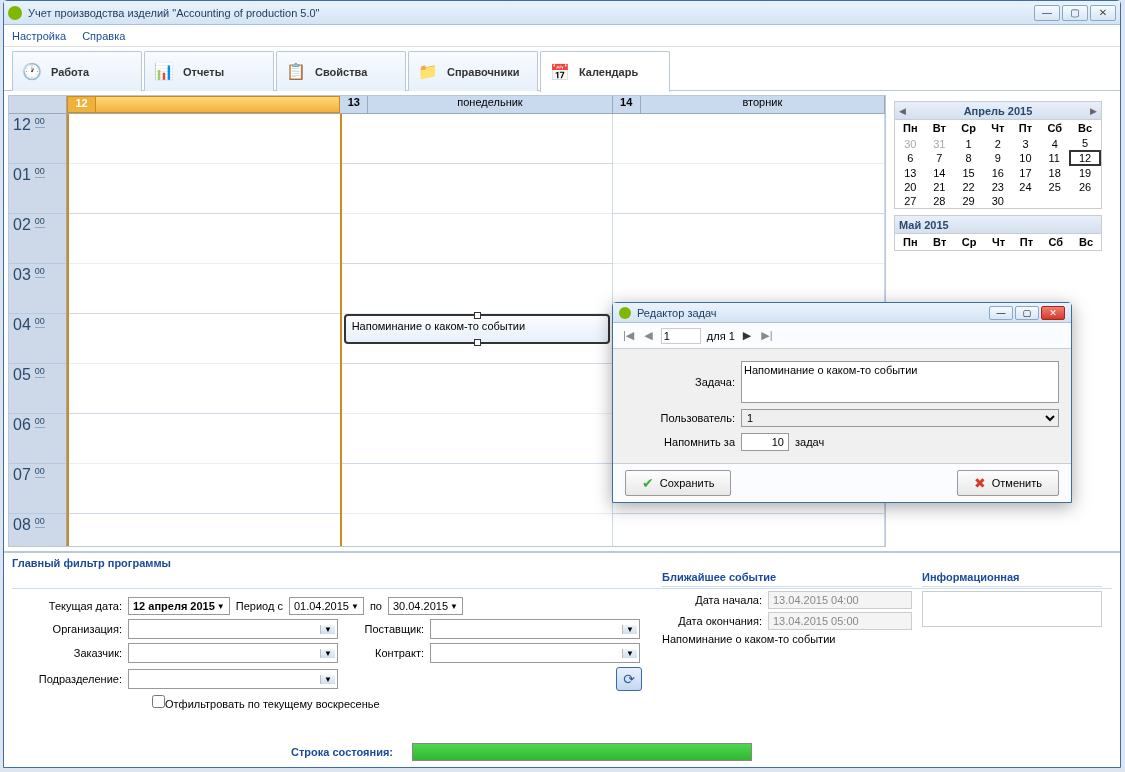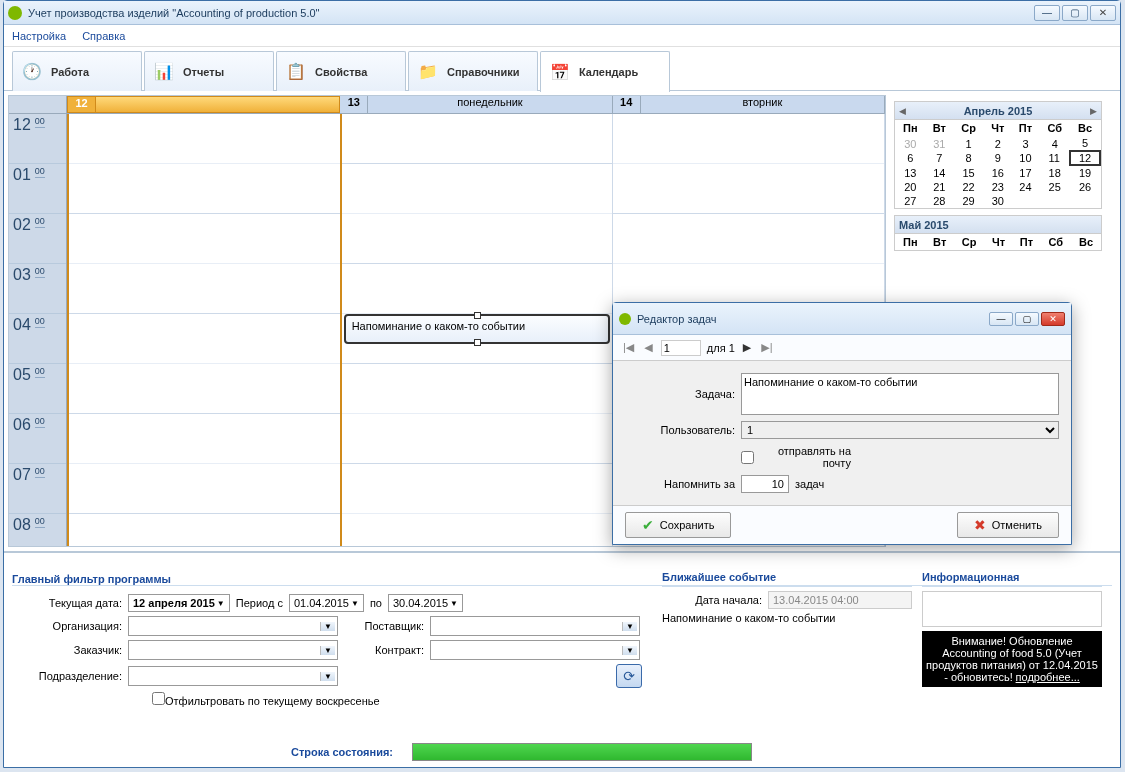--- a/index.html
+++ b/index.html
@@ -51,21 +51,21 @@
 .month-h .nav { cursor: pointer; color: #666; font-size: 9px; }
 .month-h .t { font-weight: bold; color: #2a4a6c; }
 .month table { width: 100%; border-collapse: collapse; }
 .month th, .month td { text-align: center; padding: 1px 0; font-size: 11px; }
 .month th { font-weight: bold; padding: 2px 0; }
 .month td { cursor: pointer; }
 .month td.dim { color: #aaa; }
 .month td.sel { border: 2px solid #333; padding: 0; }
 
 .bottom { border-top: 2px solid #b8c8d8; padding: 4px 8px; display: flex; flex-direction: column; gap: 4px; }
-.filter-title { color: #1a4a9c; font-weight: bold; border-bottom: 1px solid #cde; padding-bottom: 0; margin-top: 16px; }
+.filter-title { color: #1a4a9c; font-weight: bold; border-bottom: 1px solid #cde; padding-bottom: 19px; }
 .filter-row { display: flex; align-items: center; gap: 6px; margin-top: 4px; }
 .filter-row label { text-align: right; display: inline-block; }
 .datebox { border: 1px solid #999; padding: 2px 4px; background: #fff; display: inline-flex; align-items: center; gap: 2px; font-size: 14px; }
 .datebox .dd { cursor: pointer; font-size: 8px; }
 .combo { border: 1px solid #999; background: #fff; height: 20px; padding: 0 2px; display: inline-flex; align-items: center; }
 .combo .dd { margin-left: auto; background: linear-gradient(#f0f6fc,#d0deee); border-left: 1px solid #bbb; padding: 0 3px; font-size: 8px; cursor: pointer; }
 .chk { display: inline-flex; align-items: center; gap: 4px; }
 .chk input { width: 13px; height: 13px; }
 
 .side-panels { position: absolute; right: 18px; top: 570px; width: 440px; display: flex; gap: 10px; }
@@ -77,21 +77,21 @@
 .info-box a { color: #fff; text-decoration: underline; }
 
 .statusbar { position: absolute; bottom: 6px; left: 8px; right: 8px; display: flex; align-items: center; gap: 19px; }
 .statusbar .lbl { color: #1a4a9c; font-weight: bold; }
 .progress { width: 340px; height: 18px; border: 1px solid #888; background: linear-gradient(#4fd64f,#2fb82f); }
 
 .refresh-btn { width: 26px; height: 24px; border: 1px solid #3a6aaa; background: linear-gradient(#e8f0fc,#c4d8f0); border-radius: 3px; display: inline-flex; align-items: center; justify-content: center; font-size: 14px; color: #2a5a9a; cursor: pointer; }
 
 
 .dialog { position: absolute; left: 612px; top: 302px; width: 460px; background: #f0f0f0; border: 1px solid #3b6ea5; border-radius: 4px 4px 0 0; box-shadow: 0 4px 18px rgba(0,0,0,.35); }
-.dialog .dlg-title { height: 32px; background: linear-gradient(#eaf3fc,#d4e4f5); display: flex; align-items: center; padding: 0 6px; border-bottom: 1px solid #a8c0da; }
+.dialog .dlg-title { height: 20px; background: linear-gradient(#eaf3fc,#d4e4f5); display: flex; align-items: center; padding: 0 6px; border-bottom: 1px solid #a8c0da; }
 .dlg-title .icon-app { width: 12px; height: 12px; background: #7fb800; border-radius: 50%; margin-right: 6px; }
 .dlg-title .t { color: #1a3a5c; flex: 1; }
 .dlg-btns { display: flex; gap: 2px; }
 .dlg-btns .b { width: 24px; height: 14px; border: 1px solid #8aa8c8; background: linear-gradient(#f5faff,#d8e6f4); border-radius: 2px; display: flex; align-items: center; justify-content: center; font-size: 9px; cursor: pointer; }
 .dlg-btns .b.x { background: linear-gradient(#f08070,#d43a2a); color: #fff; border-color: #a02a1a; }
 .dlg-nav { height: 26px; background: #fafcff; border-bottom: 1px solid #ccc; display: flex; align-items: center; gap: 6px; padding: 0 8px; }
 .dlg-nav .nb { color: #888; cursor: pointer; padding: 0 2px; }
 .dlg-nav .nb.on { color: #333; }
 .dlg-nav input { width: 40px; border: 1px solid #ccc; padding: 1px 2px; }
 .dlg-body { padding: 6px 12px; }
@@ -392,30 +392,30 @@
   </div>
 
   <div class="side-panels">
     <div class="panel" style="width:250px;flex:none;">
       <div class="panel-title">Ближайшее событие</div>
       <div class="row">
           <label style="width:100px;text-align:right;">Дата начала:</label>
           <span class="ro">13.04.2015 04:00</span>
         </div>
       <div class="row">
+          <label style="width:100px;text-align:right;">Дата окончания:</label>
+          <span class="ro">13.04.2015 05:00</span>
+        </div>
+      <div class="row">
           <span>Напоминание о каком-то событии</span>
         </div>
     </div>
     <div class="panel">
       <div class="panel-title">Информационная</div>
       <div style="height:36px;background:#fff;border:1px solid #ccc;margin-bottom:4px;"></div>
-      <div class="info-box">
-        <span>Внимание! Обновление Accounting of food 5.0 (Учет продуктов питания) от 12.04.2015 - обновитесь!</span>
-        <a href="#">подробнее...</a>
-      </div>
     </div>
   </div>
 
   <div class="statusbar">
     <span style="width:260px;"></span>
     <span class="lbl">Строка состояния:</span>
     <div class="progress"></div>
   </div>
 </div>
 
@@ -440,27 +440,20 @@
   <div class="dlg-body">
     <div class="frow">
       <label>Задача:</label>
       <textarea style="">Напоминание о каком-то событии</textarea>
     </div>
     <div class="frow">
       <label>Пользователь:</label>
       <select><option>1</option></select>
     </div>
     <div class="frow">
-      <label></label>
-      <label class="chk">
-          <input type="checkbox" style="">
-          <span>отправлять на почту</span>
-        </label>
-    </div>
-    <div class="frow">
       <label>Напомнить за</label>
       <input class="spin" value="10" style="">
       <span>задач</span>
     </div>
   </div>
   <div class="dlg-foot">
     <div class="btn save">
         <span class="i">✔</span>
         <span>Сохранить</span>
       </div>

